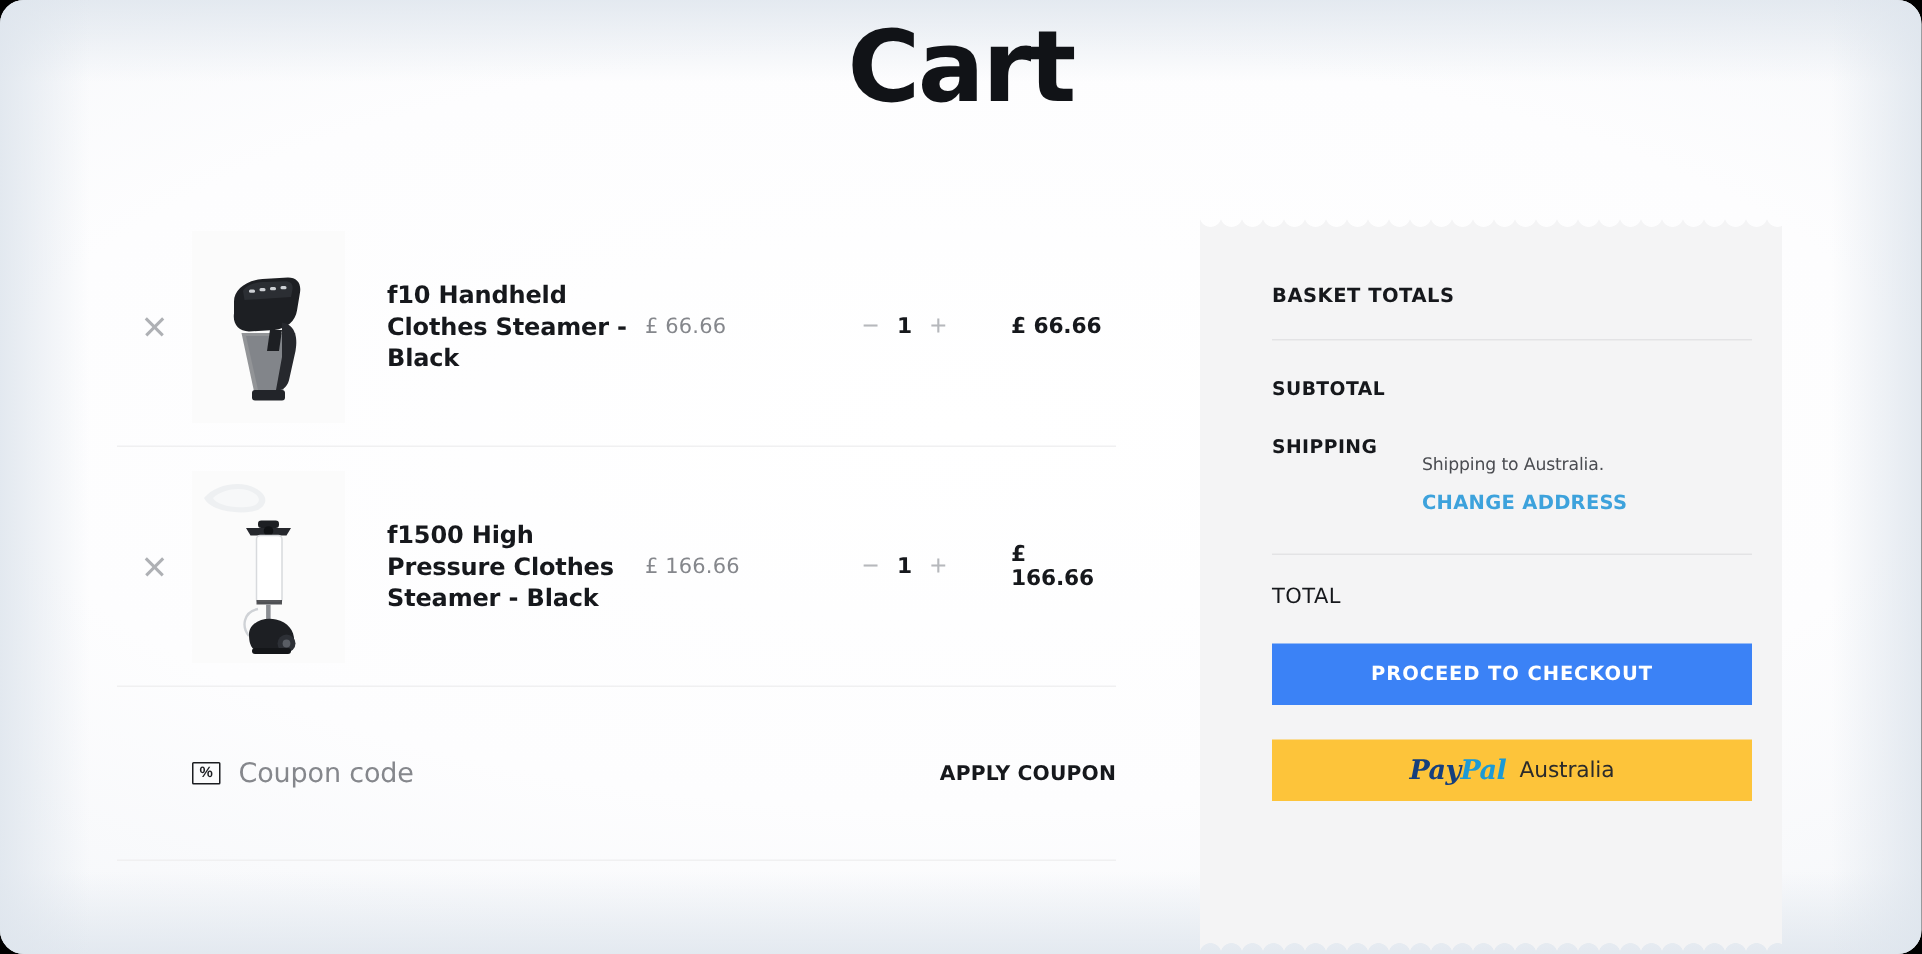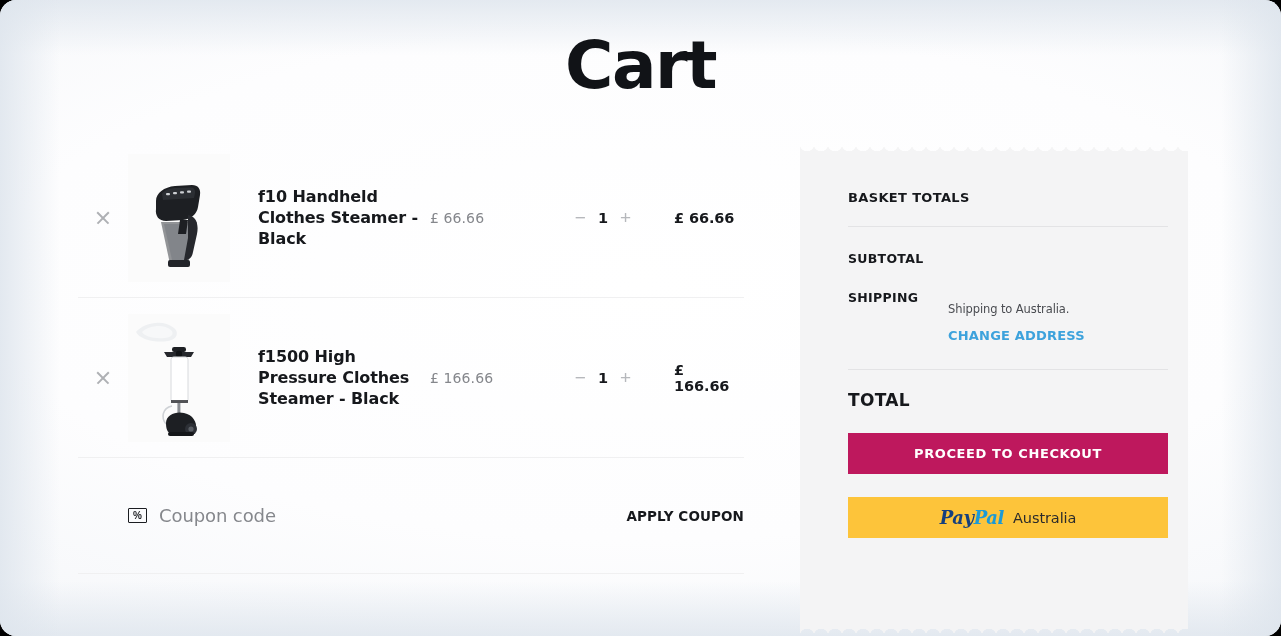--- a/index.html
+++ b/index.html
@@ -37,21 +37,21 @@
 
   #page {
     position: absolute;
     inset: 0;
     z-index: 2;
   }
 
   
   #page-title {
     position: absolute;
-    top: 28px;
+    top: 7px;
     left: 0;
     width: 1281px;
     text-align: center;
     font-size: 66px;
     line-height: 76px;
     font-weight: 700;
     letter-spacing: -1.5px;
     color: #111317;
     font-family: "DejaVu Sans", sans-serif;
   }
@@ -290,40 +290,40 @@
   }
 
   #total-row {
     display: flex;
     align-items: center;
     padding-top: 20px;
   }
   #total-label {
     width: 100px;
     font-family: "DejaVu Sans", sans-serif;
-    font-size: 17px;
-    font-weight: 700;
+    font-size: 14px;
+    font-weight: 400;
     letter-spacing: 0.3px;
     color: #16181c;
   }
   #total-value {
     flex: 1;
     font-family: "DejaVu Sans", sans-serif;
     font-size: 25px;
     font-weight: 700;
     color: #111317;
     letter-spacing: -0.6px;
   }
 
   #checkout-button {
     display: block;
     width: 320px;
     height: 41px;
     margin-top: 23px;
-    background: #be185d;
+    background: #3b82f6;
     border: none;
     color: #ffffff;
     font-family: "DejaVu Sans", sans-serif;
     font-size: 13px;
     font-weight: 700;
     letter-spacing: 0.6px;
     cursor: pointer;
   }
 
   #paypal-button {

